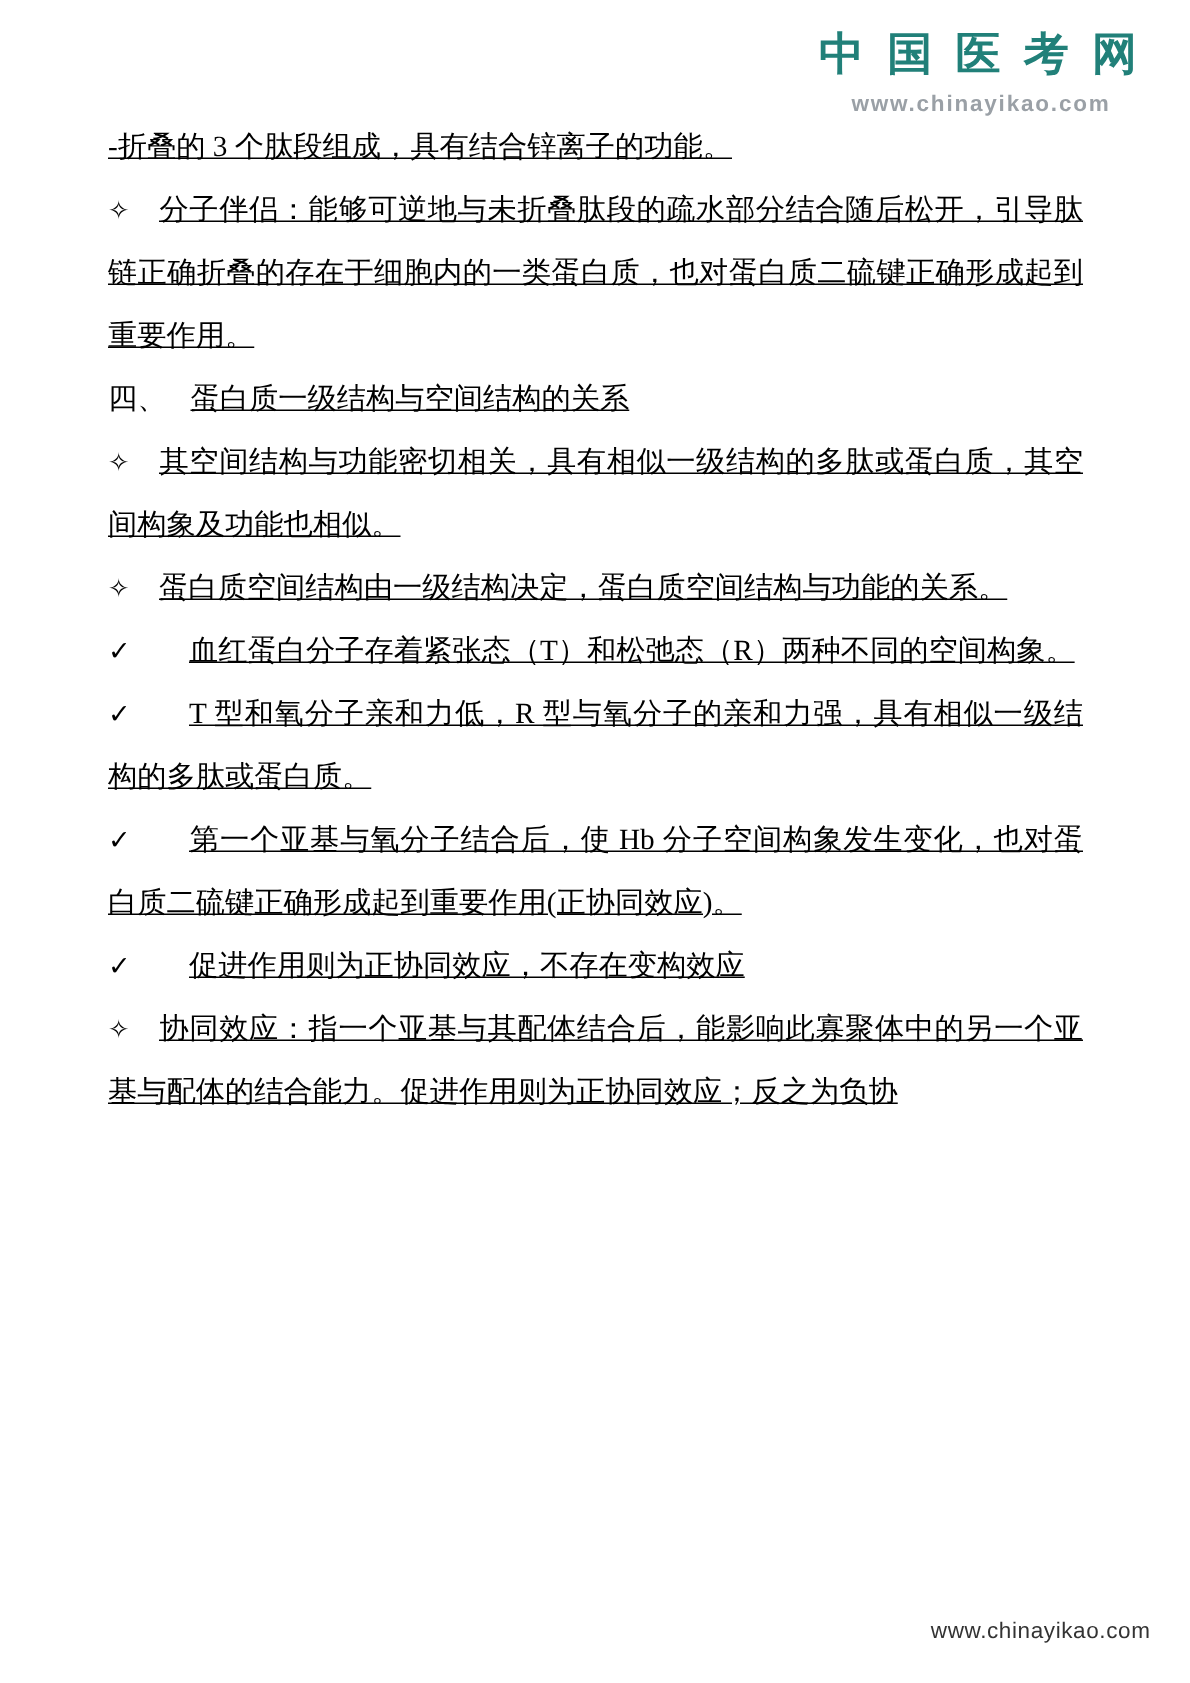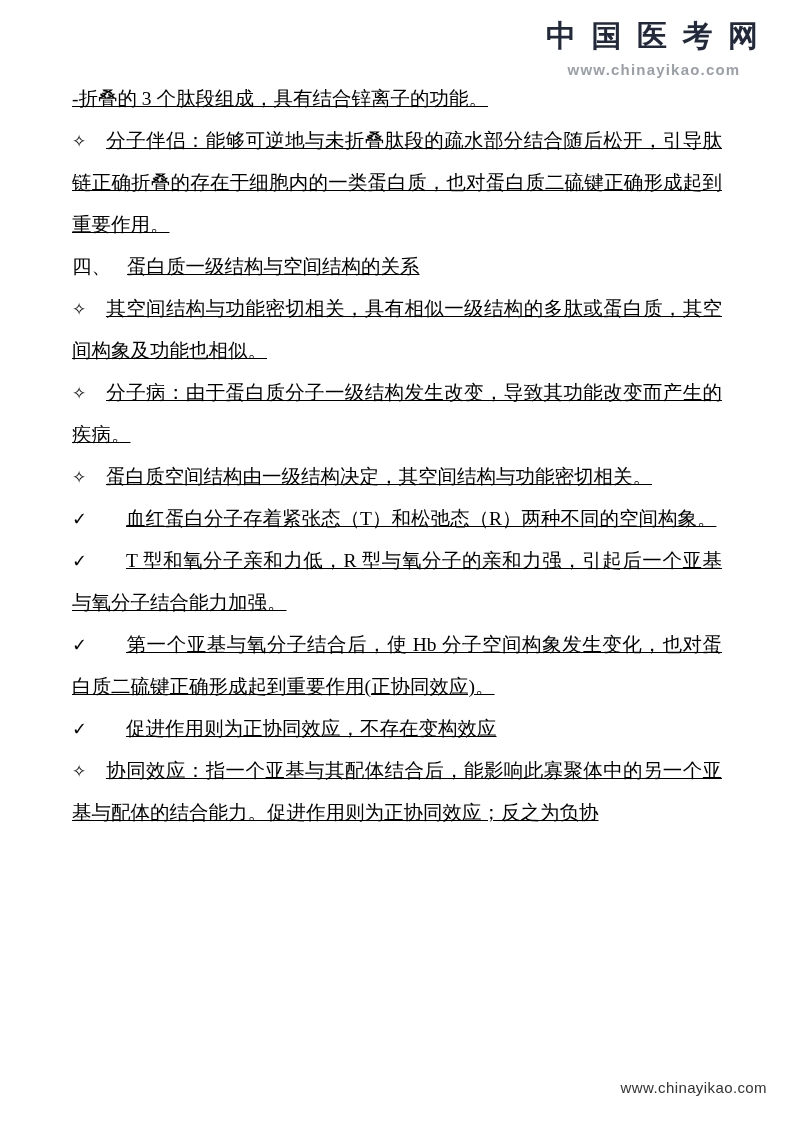--- a/index.html
+++ b/index.html
@@ -29,21 +29,21 @@
     top: 16px;
     right: 26px;
     width: 226px;
     text-align: center;
     user-select: none;
   }
   .watermark-line1 {
     font-family: "Liberation Serif", serif;
     font-size: 30px;
     font-weight: bold;
-    color: #0f172a;
+    color: #0f766e;
     letter-spacing: 4px;
     opacity: 0.92;
     white-space: nowrap;
   }
   .watermark-line2 {
     margin-top: 4px;
     font-family: "Liberation Sans", sans-serif;
     font-size: 15px;
     font-weight: bold;
     color: #9aa0a6;
@@ -124,24 +124,23 @@
   <div class="watermark">
     <div class="watermark-line1">中 国 医 考 网</div>
     <div class="watermark-line2">www.chinayikao.com</div>
   </div>
 
   <div class="content" id="doc-content">
       <p class="para-plain row"><span>-折叠的 3 个肽段组成，具有结合锌离子的功能。</span></p>
       <p class="row"><span class="bullet-diamond">✧</span><span class="gap-sm"></span><span>分子伴侣：能够可逆地与未折叠肽段的疏水部分结合随后松开，引导肽链正确折叠的存在于细胞内的一类蛋白质，也对蛋白质二硫键正确形成起到重要作用。</span></p>
       <p class="row"><span class="heading-num">四、</span><span class="heading-gap"></span><span>蛋白质一级结构与空间结构的关系</span></p>
       <p class="row"><span class="bullet-diamond">✧</span><span class="gap-sm"></span><span>其空间结构与功能密切相关，具有相似一级结构的多肽或蛋白质，其空间构象及功能也相似。</span></p>
-      <p class="row"><span class="bullet-diamond">✧</span><span class="gap-sm"></span><span>分子病：由于蛋白质分子一级结构发生改变，导致其功能改变而产生的疾病。</span></p>
-      <p class="row"><span class="bullet-diamond">✧</span><span class="gap-sm"></span><span>蛋白质空间结构由一级结构决定，其空间结构与功能密切相关。</span></p>
+      <p class="row"><span class="bullet-diamond">✧</span><span class="gap-sm"></span><span>蛋白质空间结构由一级结构决定，蛋白质空间结构与功能的关系。</span></p>
       <p class="row"><span class="bullet-check">✓</span><span class="gap-md"></span><span>血红蛋白分子存着紧张态（T）和松弛态（R）两种不同的空间构象。</span></p>
-      <p class="row"><span class="bullet-check">✓</span><span class="gap-md"></span><span>T 型和氧分子亲和力低，R 型与氧分子的亲和力强，引起后一个亚基与氧分子结合能力加强。</span></p>
+      <p class="row"><span class="bullet-check">✓</span><span class="gap-md"></span><span>T 型和氧分子亲和力低，R 型与氧分子的亲和力强，具有相似一级结构的多肽或蛋白质。</span></p>
       <p class="row"><span class="bullet-check">✓</span><span class="gap-md"></span><span>第一个亚基与氧分子结合后，使 Hb 分子空间构象发生变化，也对蛋白质二硫键正确形成起到重要作用(正协同效应)。</span></p>
       <p class="row"><span class="bullet-check">✓</span><span class="gap-md"></span><span>促进作用则为正协同效应，不存在变构效应</span></p>
       <p class="row"><span class="bullet-diamond">✧</span><span class="gap-sm"></span><span>协同效应：指一个亚基与其配体结合后，能影响此寡聚体中的另一个亚基与配体的结合能力。促进作用则为正协同效应；反之为负协</span></p>
     </div>
 
   <div class="footer">www.chinayikao.com</div>
 
 </div>
 
 </body></html>

